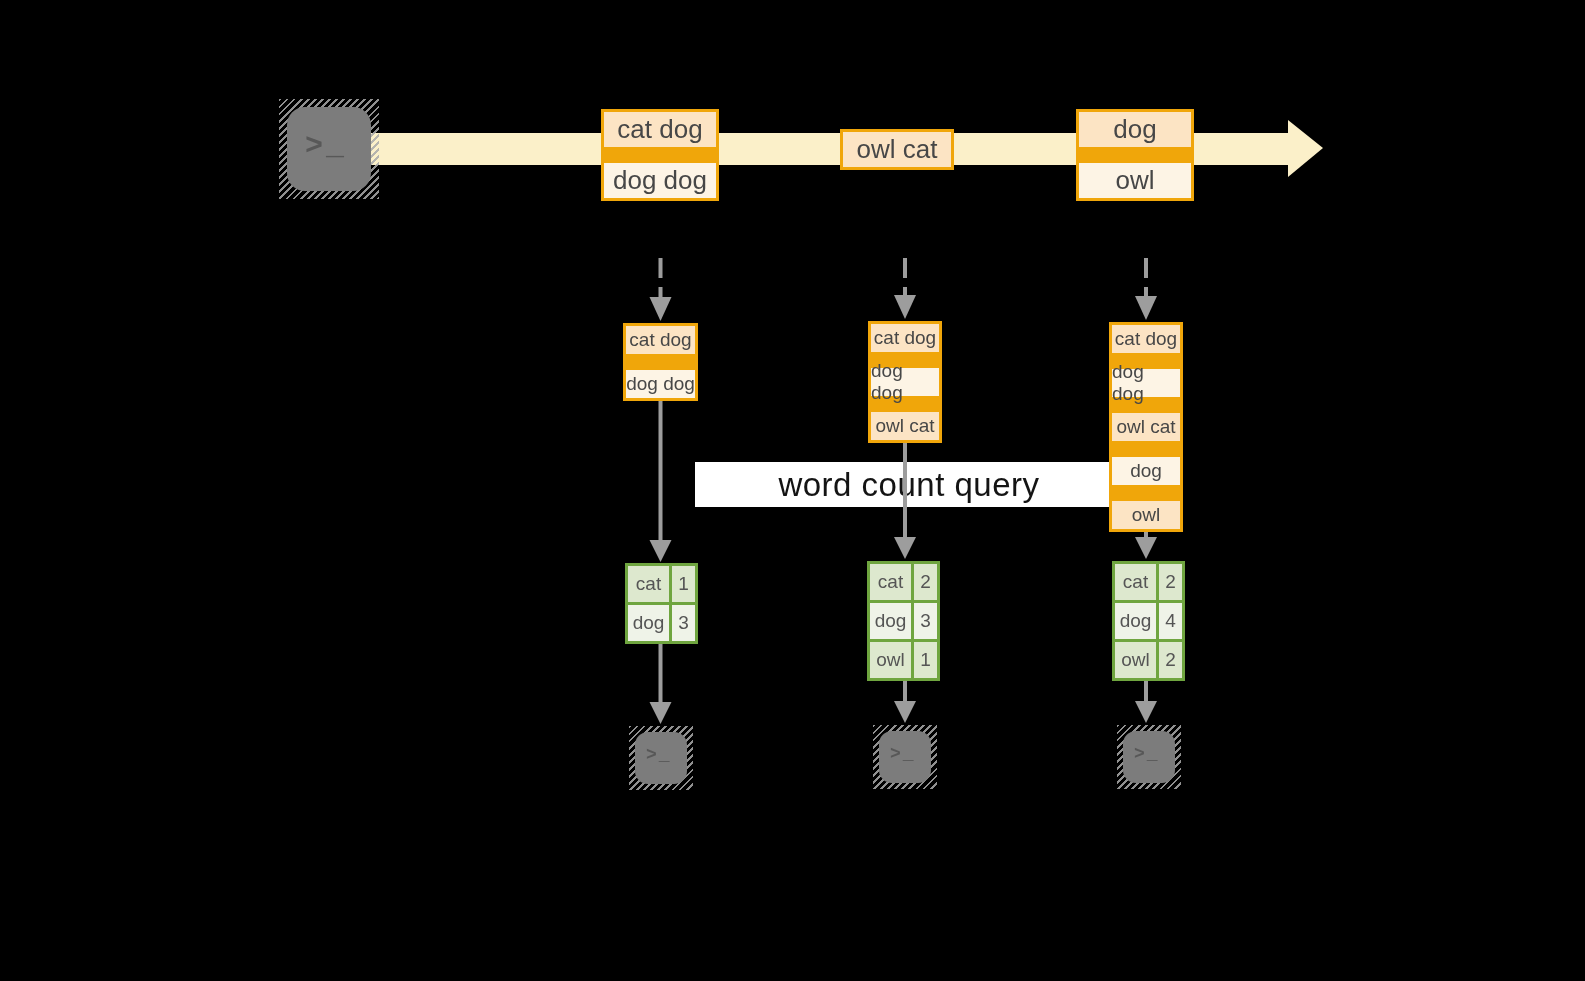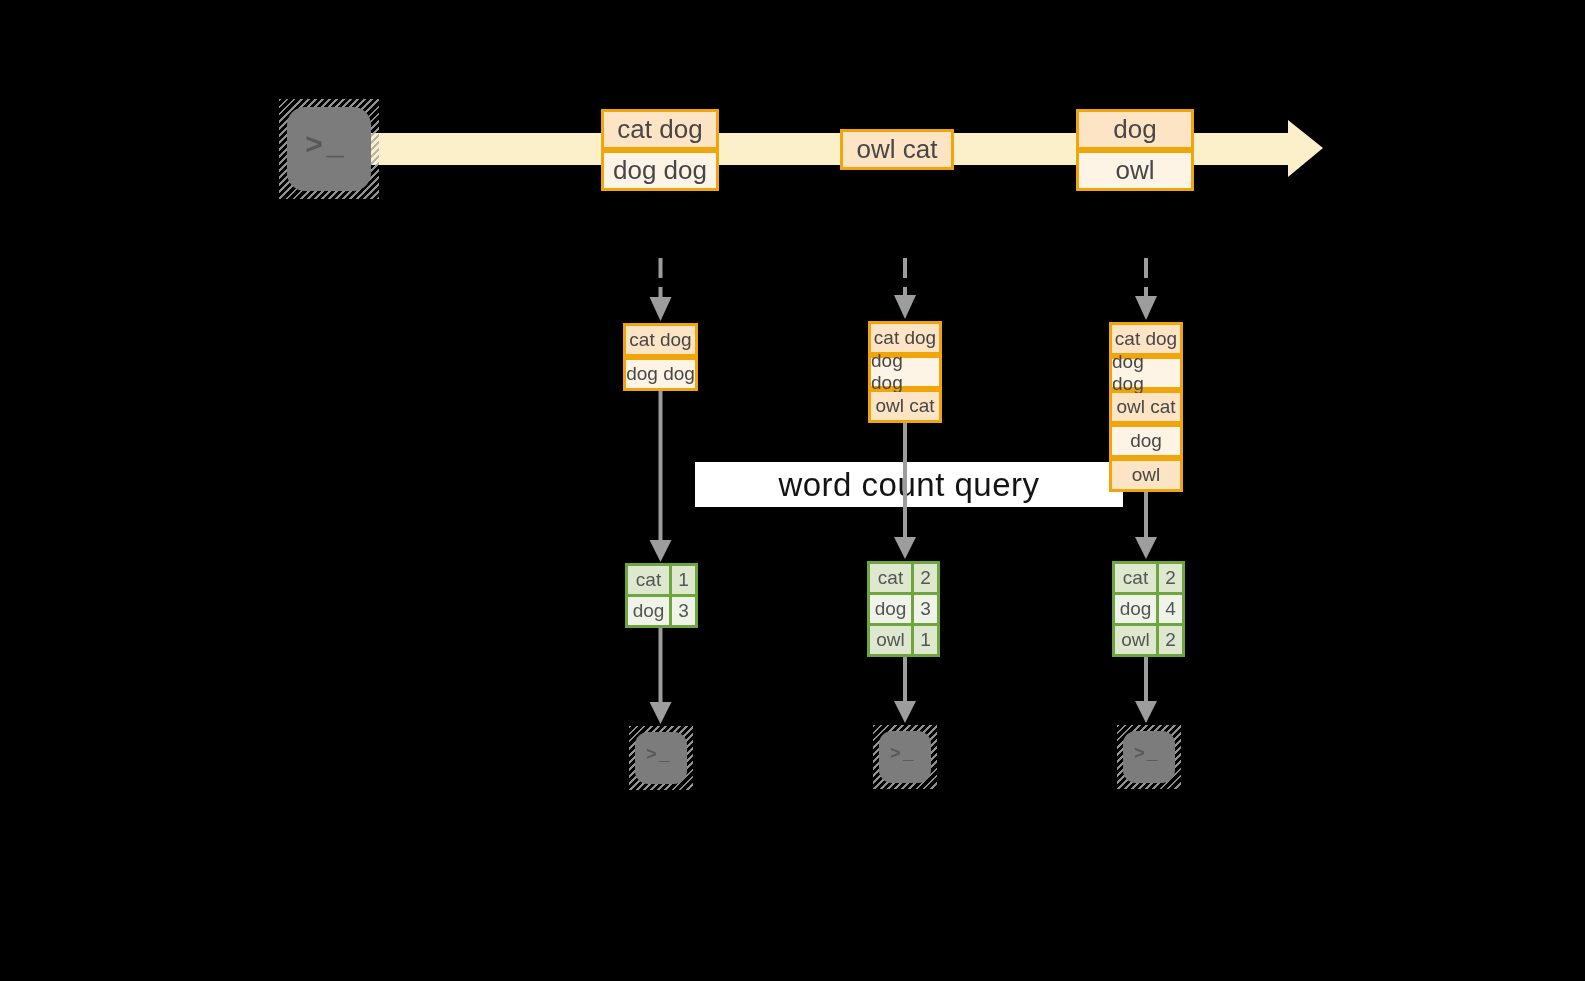--- a/index.html
+++ b/index.html
@@ -30,32 +30,32 @@
 
   
   .obox{
     position:absolute;z-index:3;border:3px solid var(--orange);
     display:flex;flex-direction:column;box-sizing:border-box;background:var(--orange);
   }
   .ocell{
     display:flex;align-items:center;justify-content:center;
     color:#474747;box-sizing:border-box;
   }
-  .ocell + .ocell{margin-top:6px;}
+  .ocell + .ocell{margin-top:16px;}
   .ocell.dark{background:var(--cell-dark);}
   .ocell.light{background:var(--cell-light);}
   .ocell.big{height:35px;font-size:26px;}
   .ocell.small{height:28px;font-size:19px;}
 
   
   .gtable{
     position:absolute;z-index:3;border:3px solid var(--green);
     display:flex;flex-direction:column;box-sizing:border-box;background:var(--green);
   }
-  .grow{display:flex;height:28px;}
+  .grow{display:flex;height:36px;}
   .grow + .grow{margin-top:3px;}
   .gkey{width:41px;display:flex;align-items:center;justify-content:center;
     font-size:19px;color:#555;}
   .gval{flex:1;margin-left:3px;display:flex;align-items:center;justify-content:center;
     font-size:19px;color:#555;}
   .grow.dark .gkey,.grow.dark .gval{background:var(--gcell-dark);}
   .grow.light .gkey,.grow.light .gval{background:var(--gcell-light);}
 
   
   .term{

